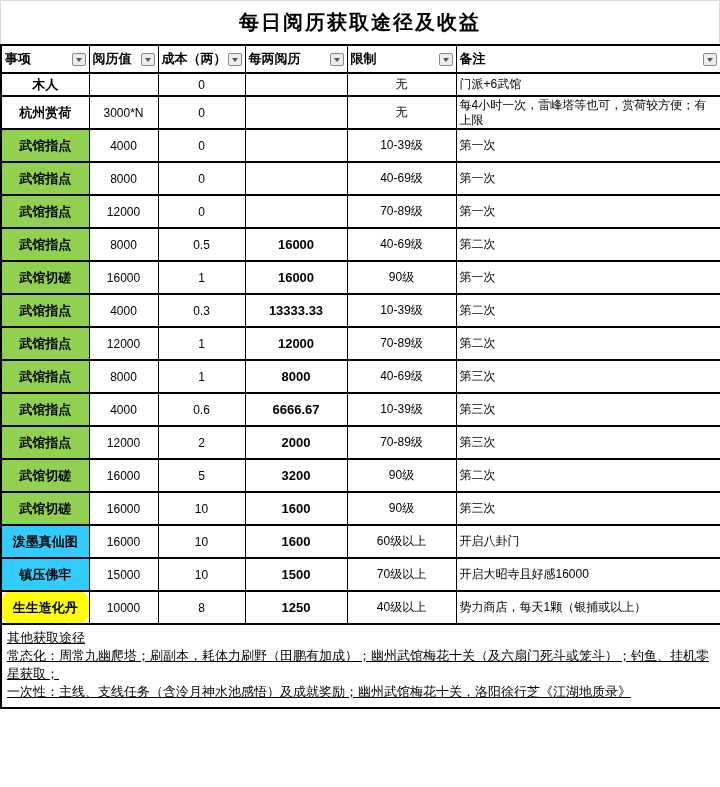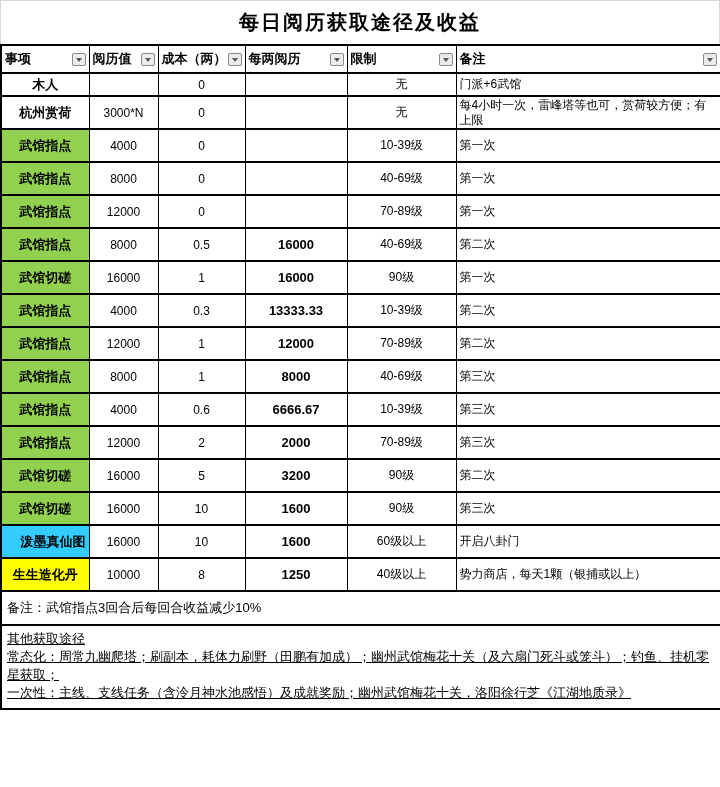--- a/index.html
+++ b/index.html
@@ -265,40 +265,45 @@
         </tr>
         <tr>
           <td class="c-item" style="background: rgb(146, 208, 80);">武馆切磋</td>
           <td class="c-value">16000</td>
           <td class="c-cost">10</td>
           <td class="c-per">1600</td>
           <td class="c-limit">90级</td>
           <td class="c-note">第三次</td>
         </tr>
         <tr>
-          <td class="c-item" style="background: rgb(51, 204, 255); text-align: right;">泼墨真仙图</td>
+          <td class="c-item" style="background: rgb(51, 204, 255);">泼墨真仙图</td>
           <td class="c-value">16000</td>
           <td class="c-cost">10</td>
           <td class="c-per">1600</td>
           <td class="c-limit">60级以上</td>
           <td class="c-note">开启八卦门</td>
         </tr>
         <tr>
-          <td class="c-item" style="background: rgb(255, 255, 0);">生生造化丹</td>
+          <td class="c-item" style="background: rgb(51, 204, 255);">镇压佛牢</td>
+          <td class="c-value">15000</td>
+          <td class="c-cost">10</td>
+          <td class="c-per">1500</td>
+          <td class="c-limit">70级以上</td>
+          <td class="c-note">开启大昭寺且好感16000</td>
+        </tr>
+        <tr>
+          <td class="c-item" style="background: rgb(255, 255, 0); border-radius: 11px;">生生造化丹</td>
           <td class="c-value">10000</td>
           <td class="c-cost">8</td>
           <td class="c-per">1250</td>
           <td class="c-limit">40级以上</td>
           <td class="c-note">势力商店，每天1颗（银捕或以上）</td>
         </tr>
       </tbody>
     <tbody>
-      <tr class="remark-row">
-        <td colspan="6">备注：武馆指点3回合后每回合收益减少10%</td>
-      </tr>
       <tr class="notes-row">
         <td colspan="6">
           <p class="notes-line">其他获取途径</p>
           <p class="notes-line">常态化：周常九幽爬塔；刷副本，耗体力刷野（田鹏有加成）；幽州武馆梅花十关（及六扇门死斗或笼斗）；钓鱼、挂机零星获取；</p>
           <p class="notes-line">一次性：主线、支线任务（含泠月神水池感悟）及成就奖励；幽州武馆梅花十关，洛阳徐行芝《江湖地质录》</p>
         </td>
       </tr>
     </tbody>
   </table>
 

